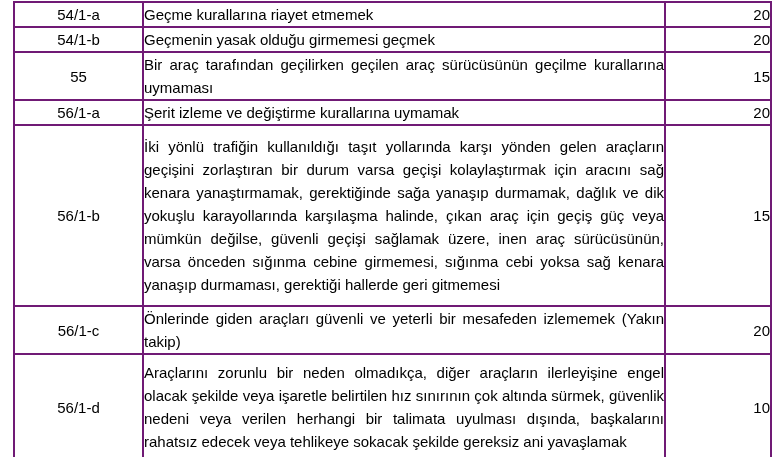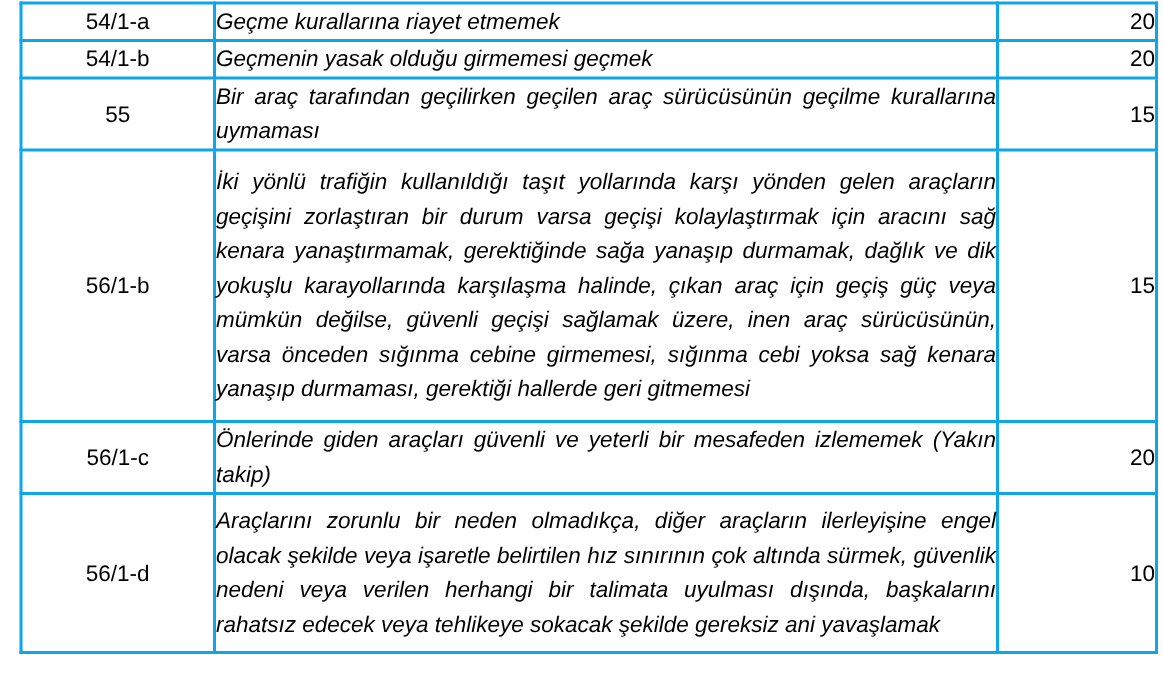--- a/index.html
+++ b/index.html
@@ -19,34 +19,33 @@
     position: absolute;
     left: 13px;
     top: 1px;
     width: 751px;
     border-collapse: collapse;
     table-layout: fixed;
     font-size: 15px;
     line-height: 23px;
   }
   table.violations td {
-    border: 2px solid #0ea5e9;
+    border: 2px solid #701a75;
     padding: 0;
     vertical-align: middle;
     background: #ffffff;
   }
   td.code {
     width: 127px;
     text-align: center;
   }
   td.desc {
     width: 520px;
     text-align: justify;
     padding: 1px 5px;
-    font-style: italic;
   }
   td.pts {
     width: 104px;
     text-align: right;
   }
   tr.h1 { height: 21px; }
   tr.h2 { height: 44px; }
   tr.h5 { height: 106px; }
   tr.h8 { height: 181px; }
 </style>
@@ -63,20 +62,25 @@
     <tr class="h1">
       <td class="code">54/1-b</td>
       <td class="desc">Geçmenin yasak olduğu girmemesi geçmek</td>
       <td class="pts">20</td>
     </tr>
     <tr class="h2">
       <td class="code">55</td>
       <td class="desc">Bir araç tarafından geçilirken geçilen araç sürücüsünün geçilme kurallarına uymaması</td>
       <td class="pts">15</td>
     </tr>
+    <tr class="h1">
+      <td class="code">56/1-a</td>
+      <td class="desc">Şerit izleme ve değiştirme kurallarına uymamak</td>
+      <td class="pts">20</td>
+    </tr>
     <tr class="h8">
       <td class="code">56/1-b</td>
       <td class="desc">İki yönlü trafiğin kullanıldığı taşıt yollarında karşı yönden gelen araçların geçişini zorlaştıran bir durum varsa geçişi kolaylaştırmak için aracını sağ kenara yanaştırmamak, gerektiğinde sağa yanaşıp durmamak, dağlık ve dik yokuşlu karayollarında karşılaşma halinde, çıkan araç için geçiş güç veya mümkün değilse, güvenli geçişi sağlamak üzere, inen araç sürücüsünün, varsa önceden sığınma cebine girmemesi, sığınma cebi yoksa sağ kenara yanaşıp durmaması, gerektiği hallerde geri gitmemesi</td>
       <td class="pts">15</td>
     </tr>
     <tr class="h2">
       <td class="code">56/1-c</td>
       <td class="desc">Önlerinde giden araçları güvenli ve yeterli bir mesafeden izlememek (Yakın takip)</td>
       <td class="pts">20</td>
     </tr>

